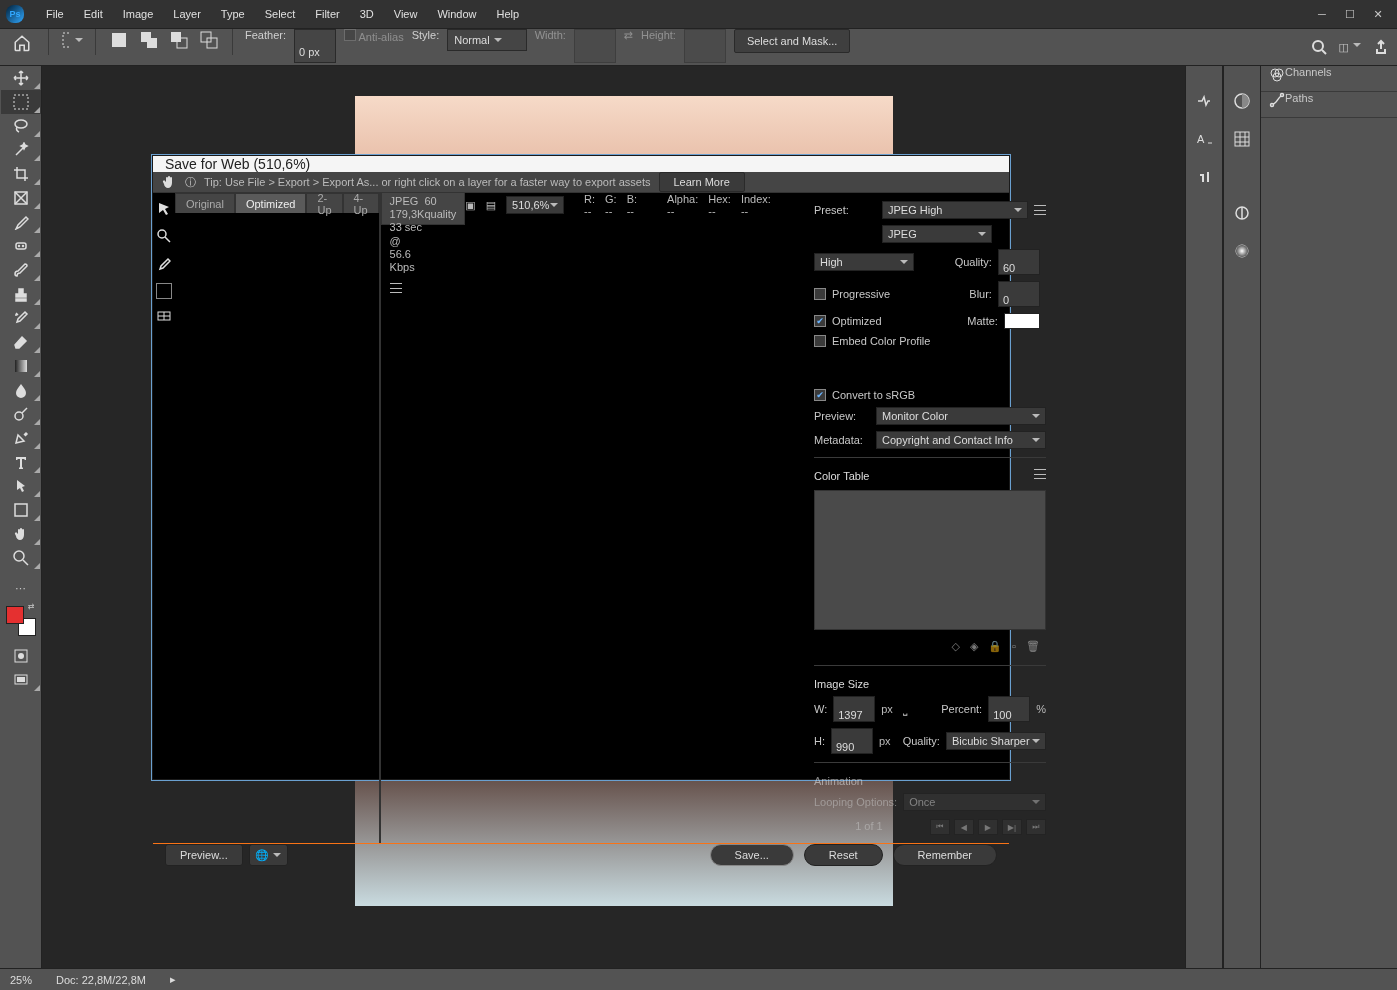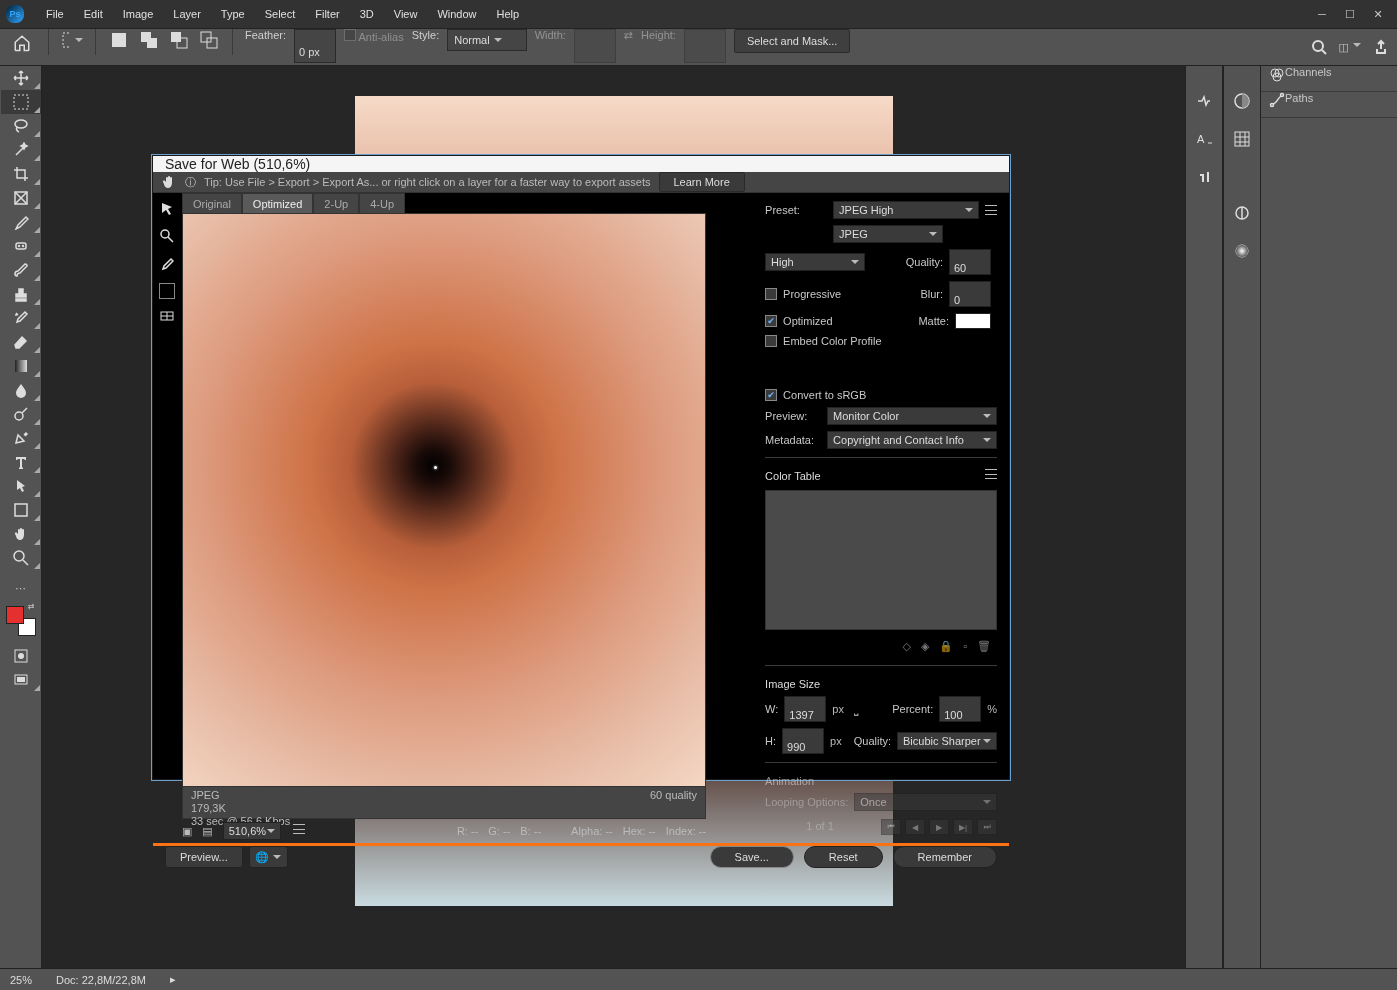--- a/index.html
+++ b/index.html
@@ -54,21 +54,21 @@
 
 
 .dialog { position: absolute; left: 152px; top: 155px; width: 858px; height: 625px; background: #000000; border: 1px solid #1a1a1a; box-shadow: 0 0 0 1px #6aa0d0; display: flex; flex-direction: column; }
 .dlg-title { height: 36px; background: #f5f5f5; color: #222; display: flex; align-items: center; padding: 0 12px; font-size: 14px; }
 .dlg-tip { height: 28px; background: #454545; display: flex; align-items: center; padding: 0 8px; gap: 8px; border-bottom: 1px solid #333; }
 .dlg-tip .learn { background: #3a3a3a; border: 1px solid #2a2a2a; height: 20px; padding: 0 14px; display: flex; align-items: center; color: #ddd; border-radius: 2px; }
 .dlg-body { flex: 1; display: flex; }
 .dlg-left-tools { width: 32px; display: flex; flex-direction: column; align-items: center; padding-top: 4px; gap: 6px; }
 .dlg-left-tools .t { width: 22px; height: 22px; display: flex; align-items: center; justify-content: center; }
 .dlg-left-tools .swatch { width: 16px; height: 16px; background: #000; border: 1px solid #888; margin-top: 2px; }
-.dlg-preview-col { width: 580px; display: flex; flex-direction: column; }
+.dlg-preview-col { width: 580px; display: flex; flex-direction: row; }
 .dlg-tabs { height: 20px; display: flex; align-items: stretch; }
 .dlg-tab { padding: 0 10px; display: flex; align-items: center; background: #454545; color: #aaa; border: 1px solid #333; border-bottom: none; }
 .dlg-tab.active { background: #5a5a5a; color: #eee; }
 .dlg-preview { flex: 1; border: 1px solid #333; position: relative; background: radial-gradient(circle at 48% 44%, #000 0%, #1a0b08 4%, #4a2318 9%, #b85f3a 20%, #cf7348 30%, #dd9a7d 55%, #e8bea8 80%, #f4d7c5 100%); overflow: hidden; }
 .dlg-preview::after { content: ""; position: absolute; left: 48%; top: 44%; width: 3px; height: 3px; background: #fff; border-radius: 50%; box-shadow: 0 0 3px #fff; }
 .dlg-preview-info { height: 32px; background: #454545; border: 1px solid #333; border-top: none; padding: 2px 8px; display: flex; justify-content: space-between; align-items: flex-start; }
 .dlg-preview-info .col { display: flex; flex-direction: column; font-size: 10px; color: #bbb; line-height: 1.2; }
 .dlg-bottom-row { height: 24px; display: flex; align-items: center; padding: 4px 0; gap: 10px; color: #bbb; font-size: 10px; }
 .dlg-settings { flex: 1; padding: 8px 12px 8px 14px; display: flex; flex-direction: column; gap: 6px; font-size: 10px; margin-left: 45px; }
 .srow { display: flex; align-items: center; gap: 6px; }
@@ -78,21 +78,21 @@
 .sel .caret { border: 4px solid transparent; border-top-color: #bbb; margin-top: 3px; }
 .num { width: 42px; height: 18px; background: #3a3a3a; border: 1px solid #222; color: #ddd; padding: 12px 4px; }
 .cb { width: 12px; height: 12px; border: 1px solid #888; background: #3a3a3a; display: inline-flex; align-items: center; justify-content: center; color: #6ab4ff; font-size: 9px; line-height: 1; }
 .cb.checked::after { content: "✔"; }
 .section-title { color: #ddd; margin-top: 4px; }
 .matte-sw { width: 36px; height: 16px; background: #fff; border: 1px solid #222; }
 .ct-box { height: 140px; border: 1px solid #333; background: #4a4a4a; margin-top: 2px; }
 .ct-icons { display: flex; justify-content: flex-end; gap: 10px; padding: 4px 6px; opacity: 0.6; }
 .anim-ctrl { display: flex; gap: 4px; margin-top: 2px; justify-content: flex-end; }
 .anim-ctrl .ab { width: 20px; height: 16px; background: #3a3a3a; border: 1px solid #222; display: flex; align-items: center; justify-content: center; font-size: 8px; }
-.dlg-footer { height: 36px; border-top: 3px solid #f97316; display: flex; align-items: center; padding: 0 12px; gap: 10px; justify-content: flex-end; }
+.dlg-footer { height: 36px; border-top: 1px solid #f97316; display: flex; align-items: center; padding: 0 12px; gap: 10px; justify-content: flex-end; }
 .dlg-footer .spacer { flex: 1; }
 .dlg-btn { height: 22px; padding: 0 24px; background: #3a3a3a; border: 1px solid #222; border-radius: 11px; display: flex; align-items: center; color: #ddd; }
 .dlg-btn.primary { border: 1px solid #888; }
 .tiny-sep { height: 1px; background: #3a3a3a; margin: 2px 0; }
 .preview-row-btns { display: flex; align-items: center; gap: 6px; }
 .chev { width: 0; height: 0; border: 4px solid transparent; border-top-color: #bbb; display: inline-block; margin-left: 4px; margin-top: 3px; }
 .menu-icon { width: 12px; height: 10px; display: inline-flex; flex-direction: column; justify-content: space-between; }
 .menu-icon span { height: 1px; background: #bbb; }
 .unit { color: #bbb; }
 svg { display: block; }

